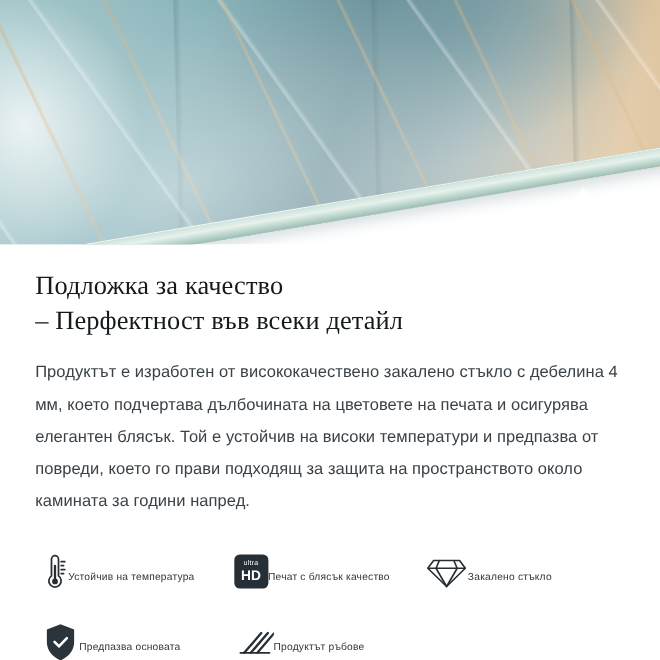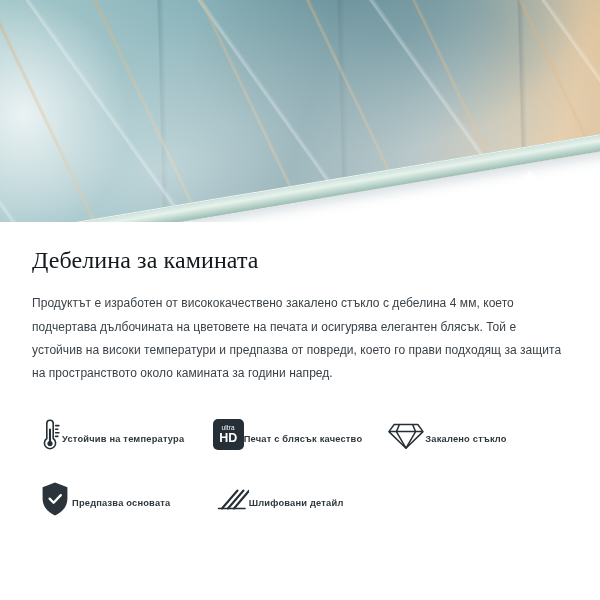--- a/index.html
+++ b/index.html
@@ -119,21 +119,21 @@
     line-height: 1.34;
     color: #14191c;
     font-weight: 400;
     letter-spacing: 0.1px;
     margin: 0;
   }
   .headline .l2 { display: block; }
 
   .paragraph {
     margin: 16px 0 0 0;
-    font-size: 12px;
+    font-size: 15px;
     line-height: 1.95;
     color: #3a4248;
     max-width: 534px;
     letter-spacing: 0.05px;
   }
 
   
   .features {
     position: relative;
     margin-top: 26px;
@@ -153,21 +153,20 @@
     height: 46px;
     display: flex;
     align-items: center;
     justify-content: center;
   }
   .feature-label {
     margin-top: 9px;
     font-size: 9.3px;
     color: #2f373c;
     letter-spacing: 0.2px;
-    font-weight: bold;
   }
   .ultrahd {
     width: 31px;
     height: 31px;
     border-radius: 5px;
     background: #262f35;
     color: #ffffff;
     display: flex;
     flex-direction: column;
     align-items: center;
@@ -192,21 +191,22 @@
     </div>
     <div class="slab-edge2" style="position:absolute;left:0;right:0;top:205px;height:9px;background:linear-gradient(to bottom, rgba(255,255,255,0.0), rgba(255,255,255,0));"></div>
     <span class="sparkle s1">✦</span>
     <span class="sparkle s2">✦</span>
     <span class="sparkle s3">✦</span>
   </div>
 
   <div class="content">
 
     <h1 class="headline">
-      <span class="l1">Дебелина за камината</span>
+      <span class="l1">Подложка за качество</span>
+      <span class="l2">– Перфектност във всеки детайл</span>
     </h1>
 
     <p class="paragraph">Продуктът е изработен от висококачествено закалено стъкло с дебелина 4 мм, което подчертава дълбочината на цветовете на печата и осигурява елегантен блясък. Той е устойчив на високи температури и предпазва от повреди, което го прави подходящ за защита на пространството около камината за години напред.</p>
 
     <div class="features">
 
       <div class="feature">
         <div class="feature-icon">
           <svg width="24" height="40" viewBox="0 0 24 40" fill="none" stroke="#262f35" stroke-width="1.6" stroke-linecap="round">
             <path d="M12 5.2a3.2 3.2 0 0 1 3.2 3.2v15.1a5.6 5.6 0 1 1-6.4 0V8.4A3.2 3.2 0 0 1 12 5.2z"></path>
@@ -250,19 +250,19 @@
 
       <div class="feature">
         <div class="feature-icon">
           <svg width="36" height="32" viewBox="0 0 36 32" fill="none" stroke="#262f35" stroke-width="2.1" stroke-linecap="round">
             <path d="M9 25.5L24.5 7.5"></path>
             <path d="M15 25.5L30.5 7.5"></path>
             <path d="M21 25.5L36 7.8"></path>
             <path d="M5.5 25.5h26.5" stroke-width="1.6"></path>
           </svg>
         </div>
-        <div class="feature-label">Шлифовани детайл</div>
+        <div class="feature-label">Продуктът ръбове</div>
       </div>
 
 
     </div>
   </div>
 </div>
 
 </body></html>

